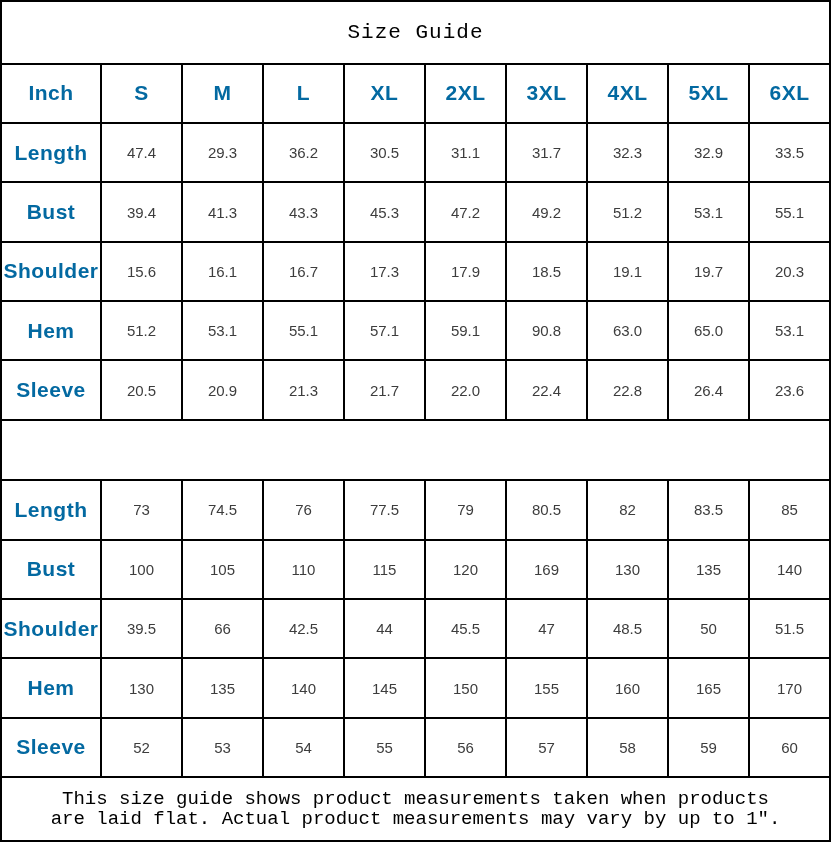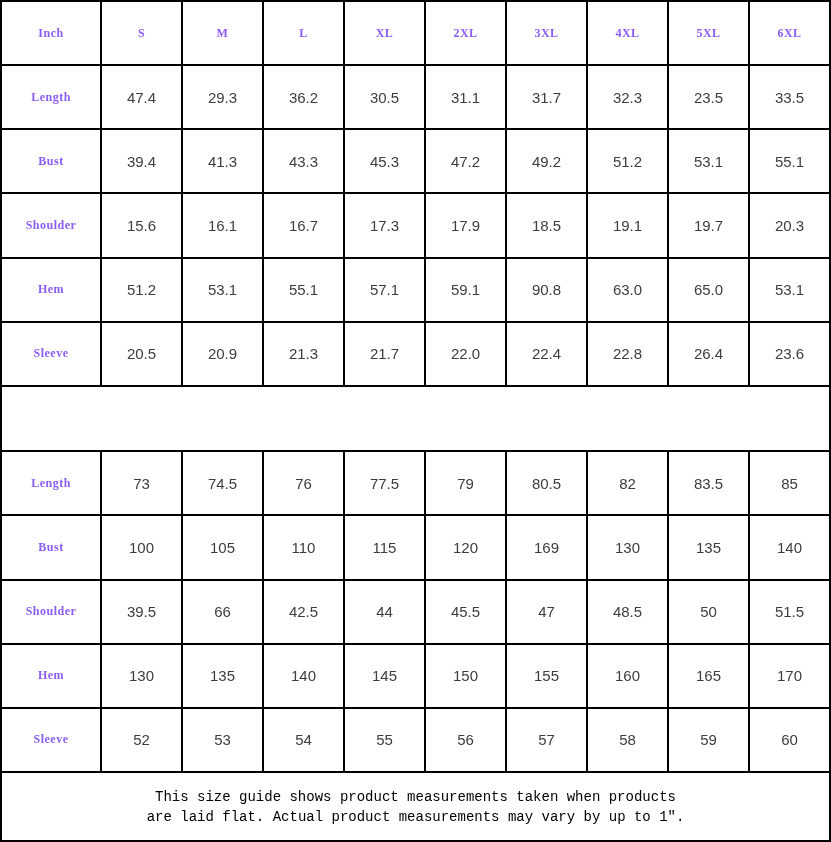--- a/index.html
+++ b/index.html
@@ -31,36 +31,36 @@
     height: 55px;
     font-family: "Liberation Mono", "DejaVu Sans Mono", monospace;
     font-size: 21px;
     font-weight: 400;
     color: #000000;
     letter-spacing: 1px;
   }
   tr.grid-row { height: 54px; }
   tr.gap-row td { height: 53px; }
   td.label {
-    font-family: Liberation Serif, serif;
+    font-family: Liberation Sans, sans-serif;
     font-weight: 700;
-    font-size: 12px;
-    color: #8b5cf6;
+    font-size: 21px;
+    color: #0369a1;
     letter-spacing: 0.5px;
   }
   td.value {
     font-family: "Liberation Sans", sans-serif;
     font-weight: 400;
     font-size: 15px;
     color: #3d3d3d;
   }
   tr.footer-row td {
     height: 56px;
     font-family: "Liberation Mono", "DejaVu Sans Mono", monospace;
-    font-size: 14px;
+    font-size: 19px;
     color: #000000;
     line-height: 20px;
   }
 </style>
 </head>
 <body>
 
 <div class="page">
   <table class="size-guide">
     <colgroup>
@@ -69,20 +69,23 @@
         <col>
         <col>
         <col>
         <col>
         <col>
         <col>
         <col>
         <col>
     </colgroup>
     <tbody id="grid-body">
+      <tr class="title-row">
+        <td colspan="10">Size Guide</td>
+      </tr>
       <tr class="grid-row">
           <td class="label">Inch</td>
           <td class="label">S</td>
           <td class="label">M</td>
           <td class="label">L</td>
           <td class="label">XL</td>
           <td class="label">2XL</td>
           <td class="label">3XL</td>
           <td class="label">4XL</td>
           <td class="label">5XL</td>
@@ -90,21 +93,21 @@
         </tr>
         <tr class="grid-row">
           <td class="label">Length</td>
           <td class="value">47.4</td>
           <td class="value">29.3</td>
           <td class="value">36.2</td>
           <td class="value">30.5</td>
           <td class="value">31.1</td>
           <td class="value">31.7</td>
           <td class="value">32.3</td>
-          <td class="value">23.5</td>
+          <td class="value">32.9</td>
           <td class="value">33.5</td>
         </tr>
         <tr class="grid-row">
           <td class="label">Bust</td>
           <td class="value">39.4</td>
           <td class="value">41.3</td>
           <td class="value">43.3</td>
           <td class="value">45.3</td>
           <td class="value">47.2</td>
           <td class="value">49.2</td>

